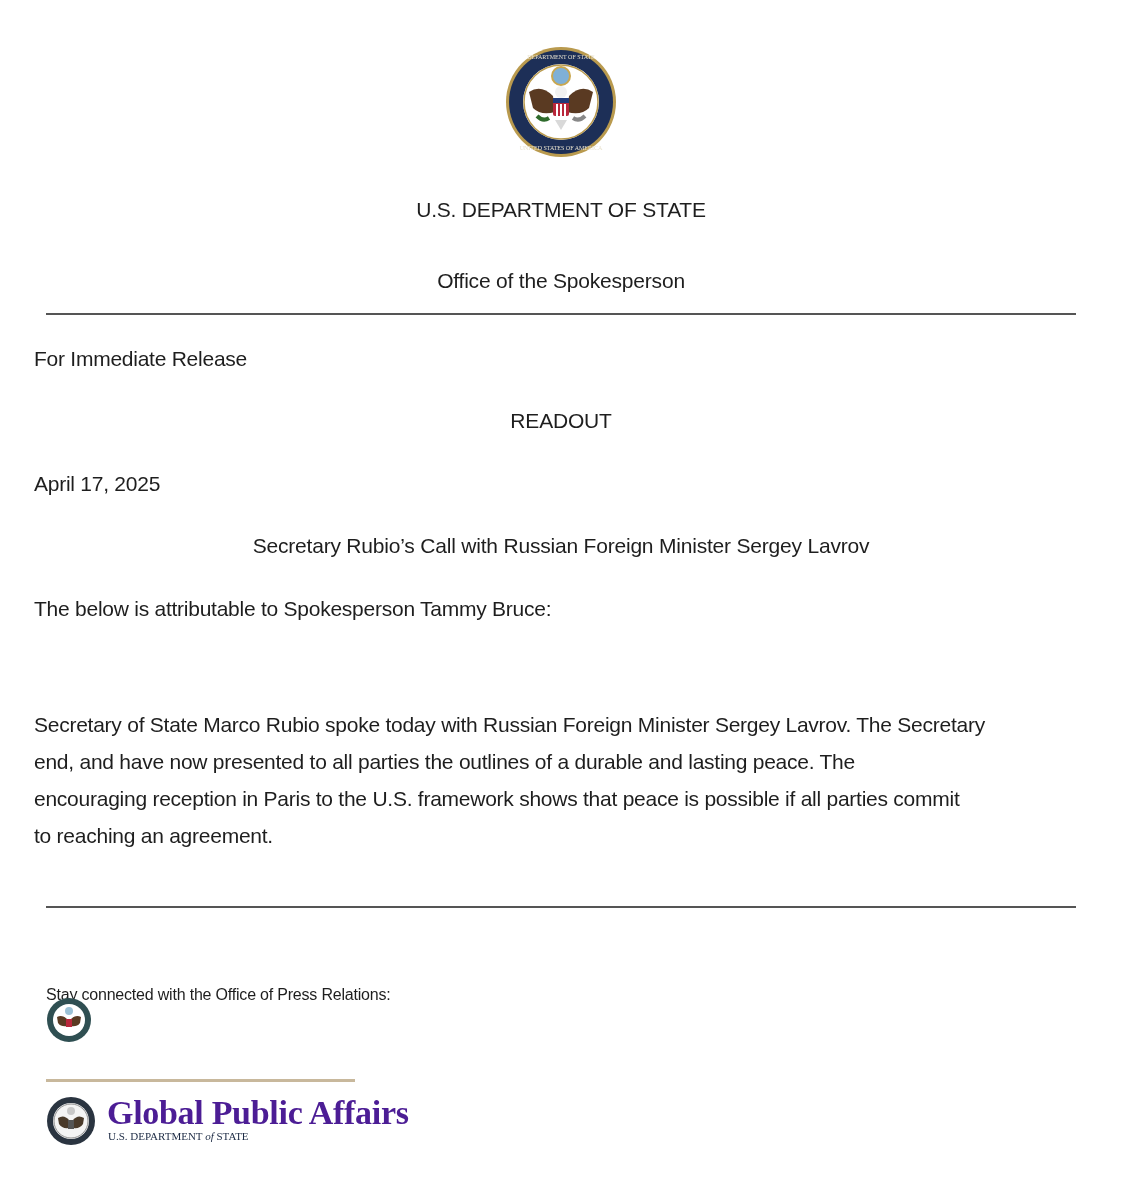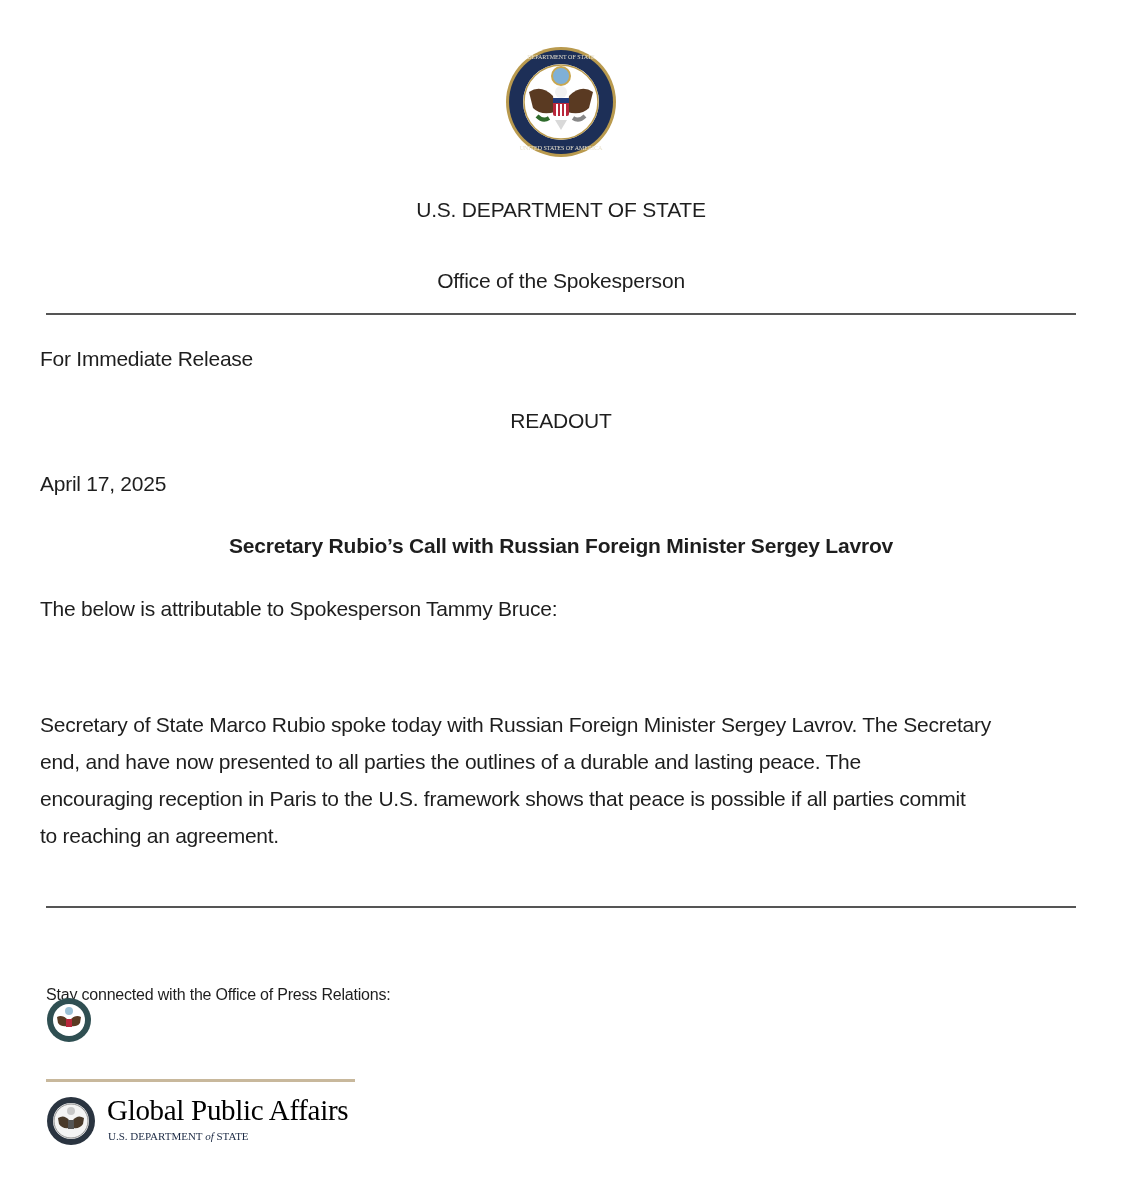--- a/index.html
+++ b/index.html
@@ -3,25 +3,25 @@
   <meta charset="utf-8">
   <style>
     html, body { margin: 0; padding: 0; background: #ffffff; }
     body { width: 1122px; height: 1200px; position: relative; overflow: hidden;
            font-family: "Liberation Sans", sans-serif; color: #1e1e1e; }
     .abs { position: absolute; }
     .seal-top { left: 505px; top: 46px; width: 112px; height: 112px; }
     .center { left: 0; width: 1122px; text-align: center; }
     .t21 { font-size: 21px; letter-spacing: -0.2px; }
     .hr { height: 2px; background: #555; }
-    .body-text { left: 40px; width: 1040px; font-size: 21px; line-height: 37px; letter-spacing: -0.25px; }
+    .body-text { left: 34px; width: 1040px; font-size: 21px; line-height: 37px; letter-spacing: -0.25px; }
     .small { font-size: 16px; letter-spacing: -0.2px; }
     .gpa-line { left: 46px; top: 1079px; width: 309px; height: 3px; background: #c8b89c; }
-    .gpa-title { left: 107px; top: 1094px; font-family: "Liberation Serif", serif; font-weight: normal;
-                 font-size: 29px; color: #000000; letter-spacing: -0.3px; }
+    .gpa-title { left: 107px; top: 1094px; font-family: "Liberation Serif", serif; font-weight: bold;
+                 font-size: 34px; color: #4c1d95; letter-spacing: -0.3px; }
     .gpa-sub { left: 108px; top: 1130px; font-family: "Liberation Serif", serif; font-size: 11px; color: #1c2a44;
                letter-spacing: 0px; }
     .gpa-sub i { font-style: italic; }
   </style>
 </head>
 <body>
 
 <div class="abs seal-top">
   <svg width="112" height="112" viewBox="0 0 112 112">
     <circle cx="56" cy="56" r="55" fill="#b99a4e"></circle>
@@ -48,21 +48,21 @@
 </div>
 
 <div class="abs center t21" style="top:198px;">U.S. DEPARTMENT OF STATE</div>
 <div class="abs center t21" style="top:269px;">Office of the Spokesperson</div>
 
 <div class="abs hr" style="left:46px; top:313px; width:1030px;"></div>
 
 <div class="abs body-text" style="top:340px;">For Immediate Release</div>
 <div class="abs center t21" style="top:409px;">READOUT</div>
 <div class="abs body-text" style="top:465px;">April 17, 2025</div>
-<div class="abs center t21" style="top:534px;font-weight:bold;">Secretary Rubio’s Call with Russian Foreign Minister Sergey Lavrov</div>
+<div class="abs center t21" style="top:534px;">Secretary Rubio’s Call with Russian Foreign Minister Sergey Lavrov</div>
 <div class="abs body-text" style="top:590px;">The below is attributable to Spokesperson Tammy Bruce:</div>
 
 <div class="abs body-text" style="top:662px;margin-top:44px;">
   <div>Secretary of State Marco Rubio spoke today with Russian Foreign Minister Sergey Lavrov. The Secretary</div>
   <div>end, and have now presented to all parties the outlines of a durable and lasting peace. The</div>
   <div>encouraging reception in Paris to the U.S. framework shows that peace is possible if all parties commit</div>
   <div>to reaching an agreement.</div>
 </div>
 
 <div class="abs hr" style="left:46px; top:906px; width:1030px;"></div>

